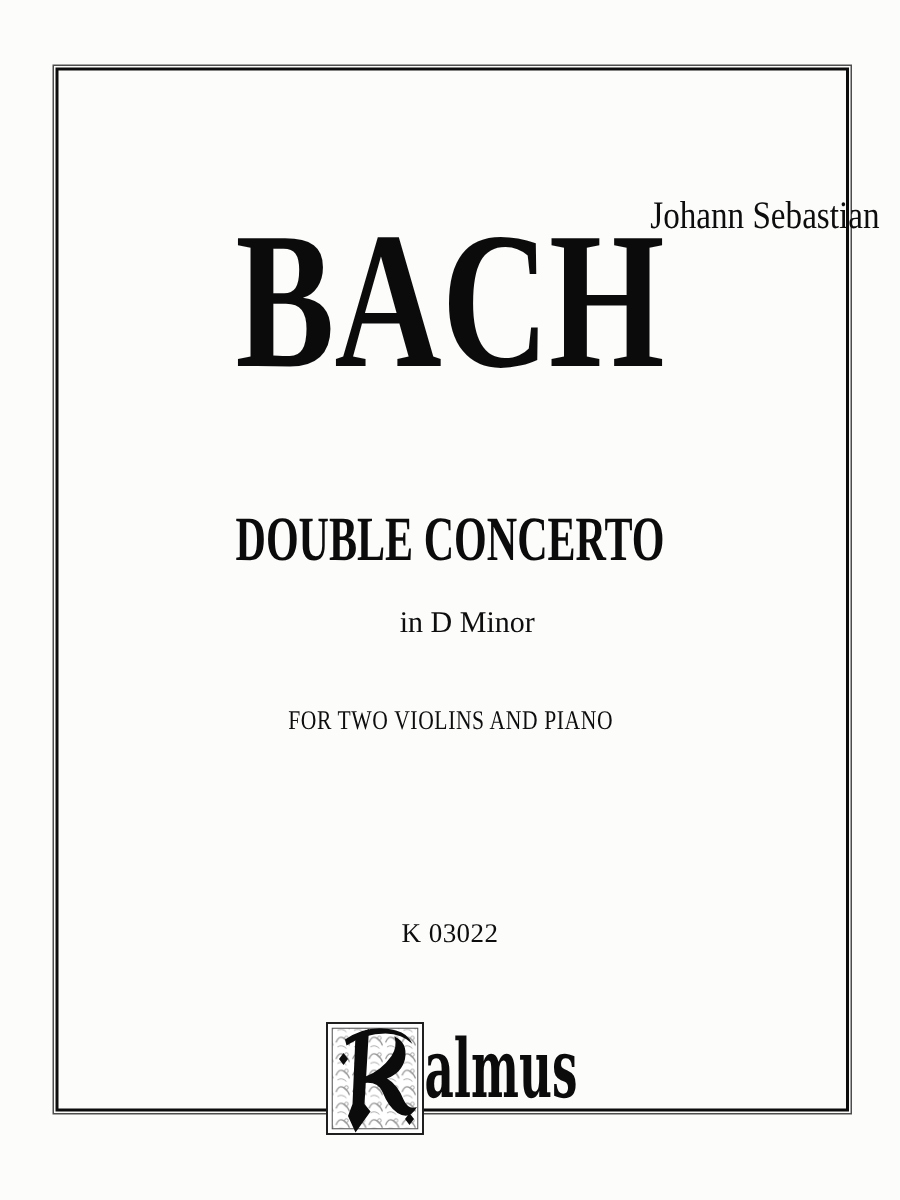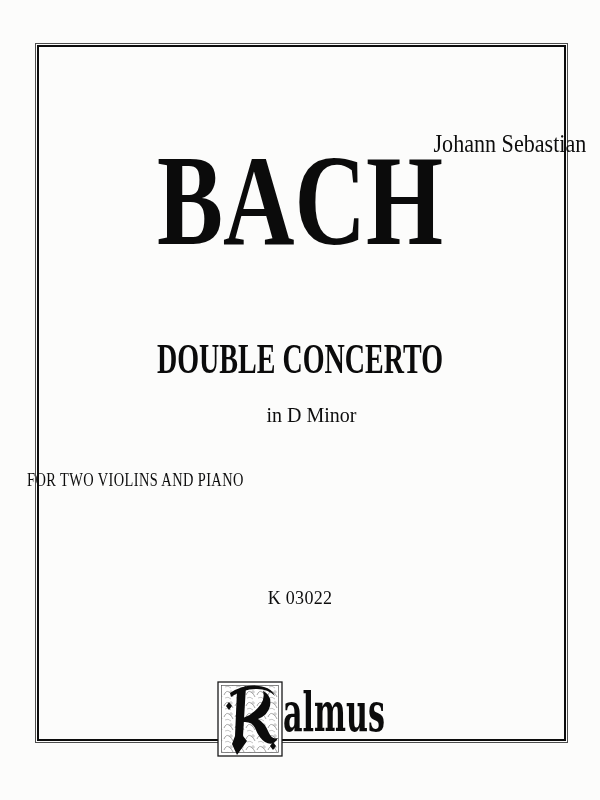--- a/index.html
+++ b/index.html
@@ -34,29 +34,29 @@
   .bach-svg   { top:148px; width:600px; height:102px; }
   .title-svg  { top:333px; width:600px; height:50px; }
   .subtitle {
     position:absolute; left:0; right:0; top:404px;
     text-align:center; line-height:1.15;
     font-size:20px;
     margin-left:23px;
   }
   .instrumentation {
     position:absolute; left:0; right:0; top:470px;
-    text-align:left; line-height:1.15;
+    text-align:center; line-height:1.15;
     font-size:18px; white-space:nowrap;
   }
   .instrumentation .squeeze {
     display:inline-block; transform:scaleX(0.8); transform-origin:center;
     letter-spacing:0.5px;
   }
   .catalog {
-    position:absolute; left:0; right:0; top:588px;
+    position:absolute; left:0; right:0; top:612px;
     text-align:center; line-height:1.15;
     font-size:18px; letter-spacing:0.3px;
   }
   .kalmus-logo {
     position:absolute; left:212px; top:678px;
     width:176px; height:84px;
   }
   svg text { fill:#0b0b0b; }
 </style>
 </head>

